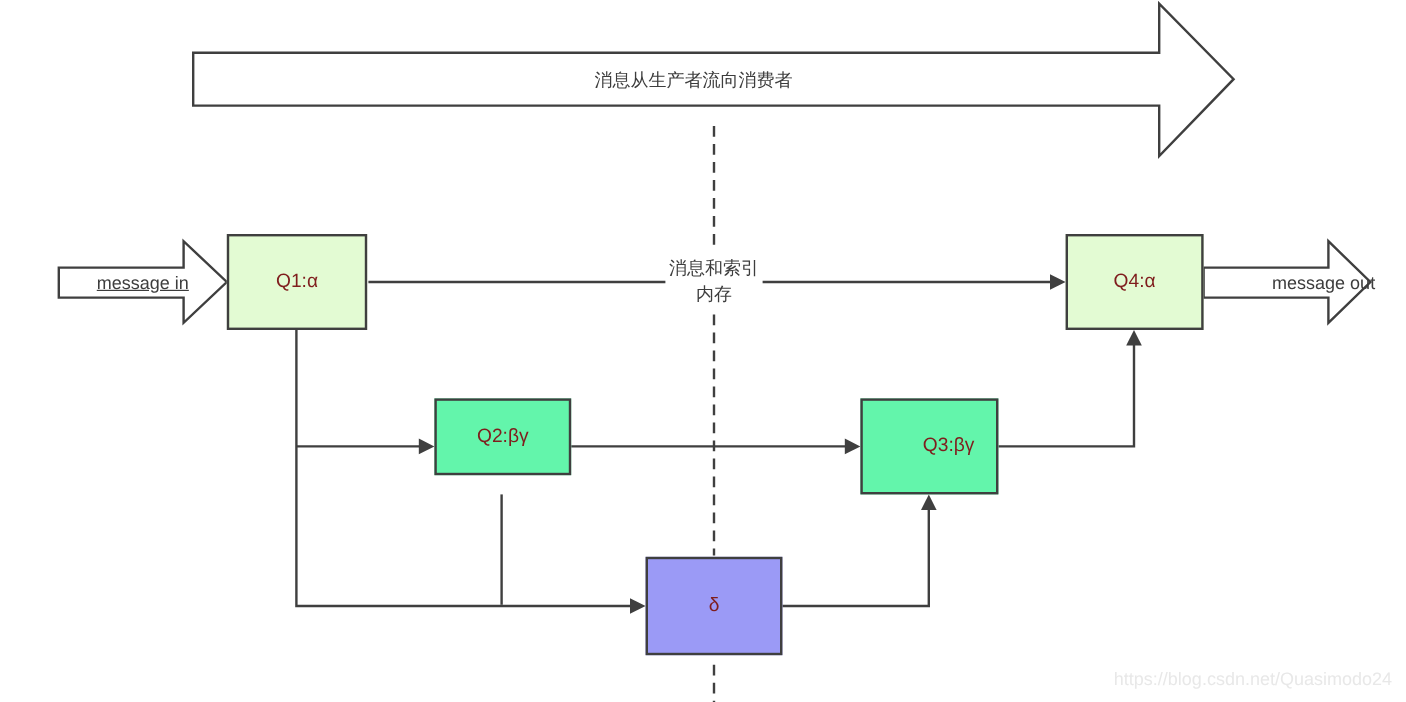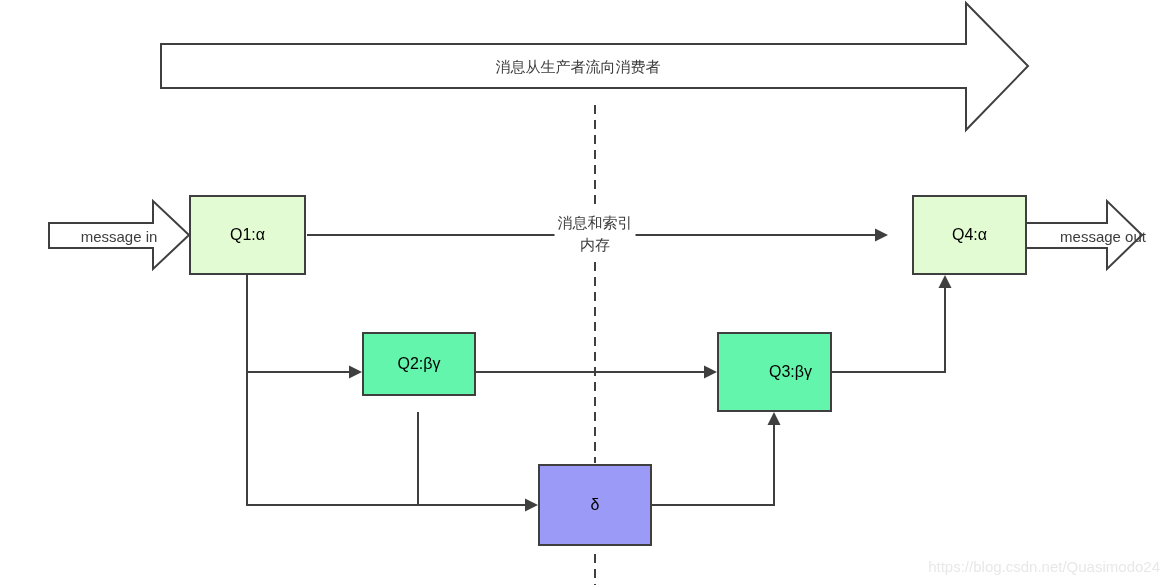--- a/index.html
+++ b/index.html
@@ -10,37 +10,37 @@
     overflow:hidden;
     font-family:"Liberation Sans","DejaVu Sans",sans-serif;
     color:#3d3d3d;
   }
   .wires{position:absolute;left:0;top:0;width:1172px;height:585px;}
   .node{
     position:absolute;
     box-sizing:border-box;
     border:2px solid #3f3f3f;
     display:flex;align-items:center;justify-content:center;
-    font-size:16px;color:#000000;
+    font-size:16px;color:#7f1d1d;
     z-index:2;
   }
   .node-q1{left:189px;top:195px;width:117px;height:80px;}
   .node-q2{left:362px;top:332px;width:114px;height:64px;}
   .node-q3{left:717px;top:332px;width:115px;height:80px;padding-left:32px;}
-  .node-q4{left:912px;top:195px;width:115px;height:80px;}
+  .node-q4{left:888px;top:195px;width:115px;height:80px;}
   .node-delta{left:538px;top:464px;width:114px;height:82px;}
   .lbl{
     position:absolute;
     transform:translate(-50%,-50%);
     font-size:15px;color:#3d3d3d;
     white-space:nowrap;
     z-index:3;
   }
   .lbl-top-arrow{left:578px;top:67px;}
-  .lbl-msg-in{left:119px;top:236px;}
+  .lbl-msg-in{left:119px;top:236px;text-decoration:underline;}
   .lbl-msg-out{left:1071px;top:236px;margin-left:32px;}
   .lbl-flow{
     left:595px;top:236px;
     text-align:center;line-height:22px;
     background:#ffffff;padding:0 3px;font-family:Liberation Mono, monospace;
   }
   .watermark{
     position:absolute;
     right:12px;top:558px;
     font-size:15px;color:#e8e8e8;

